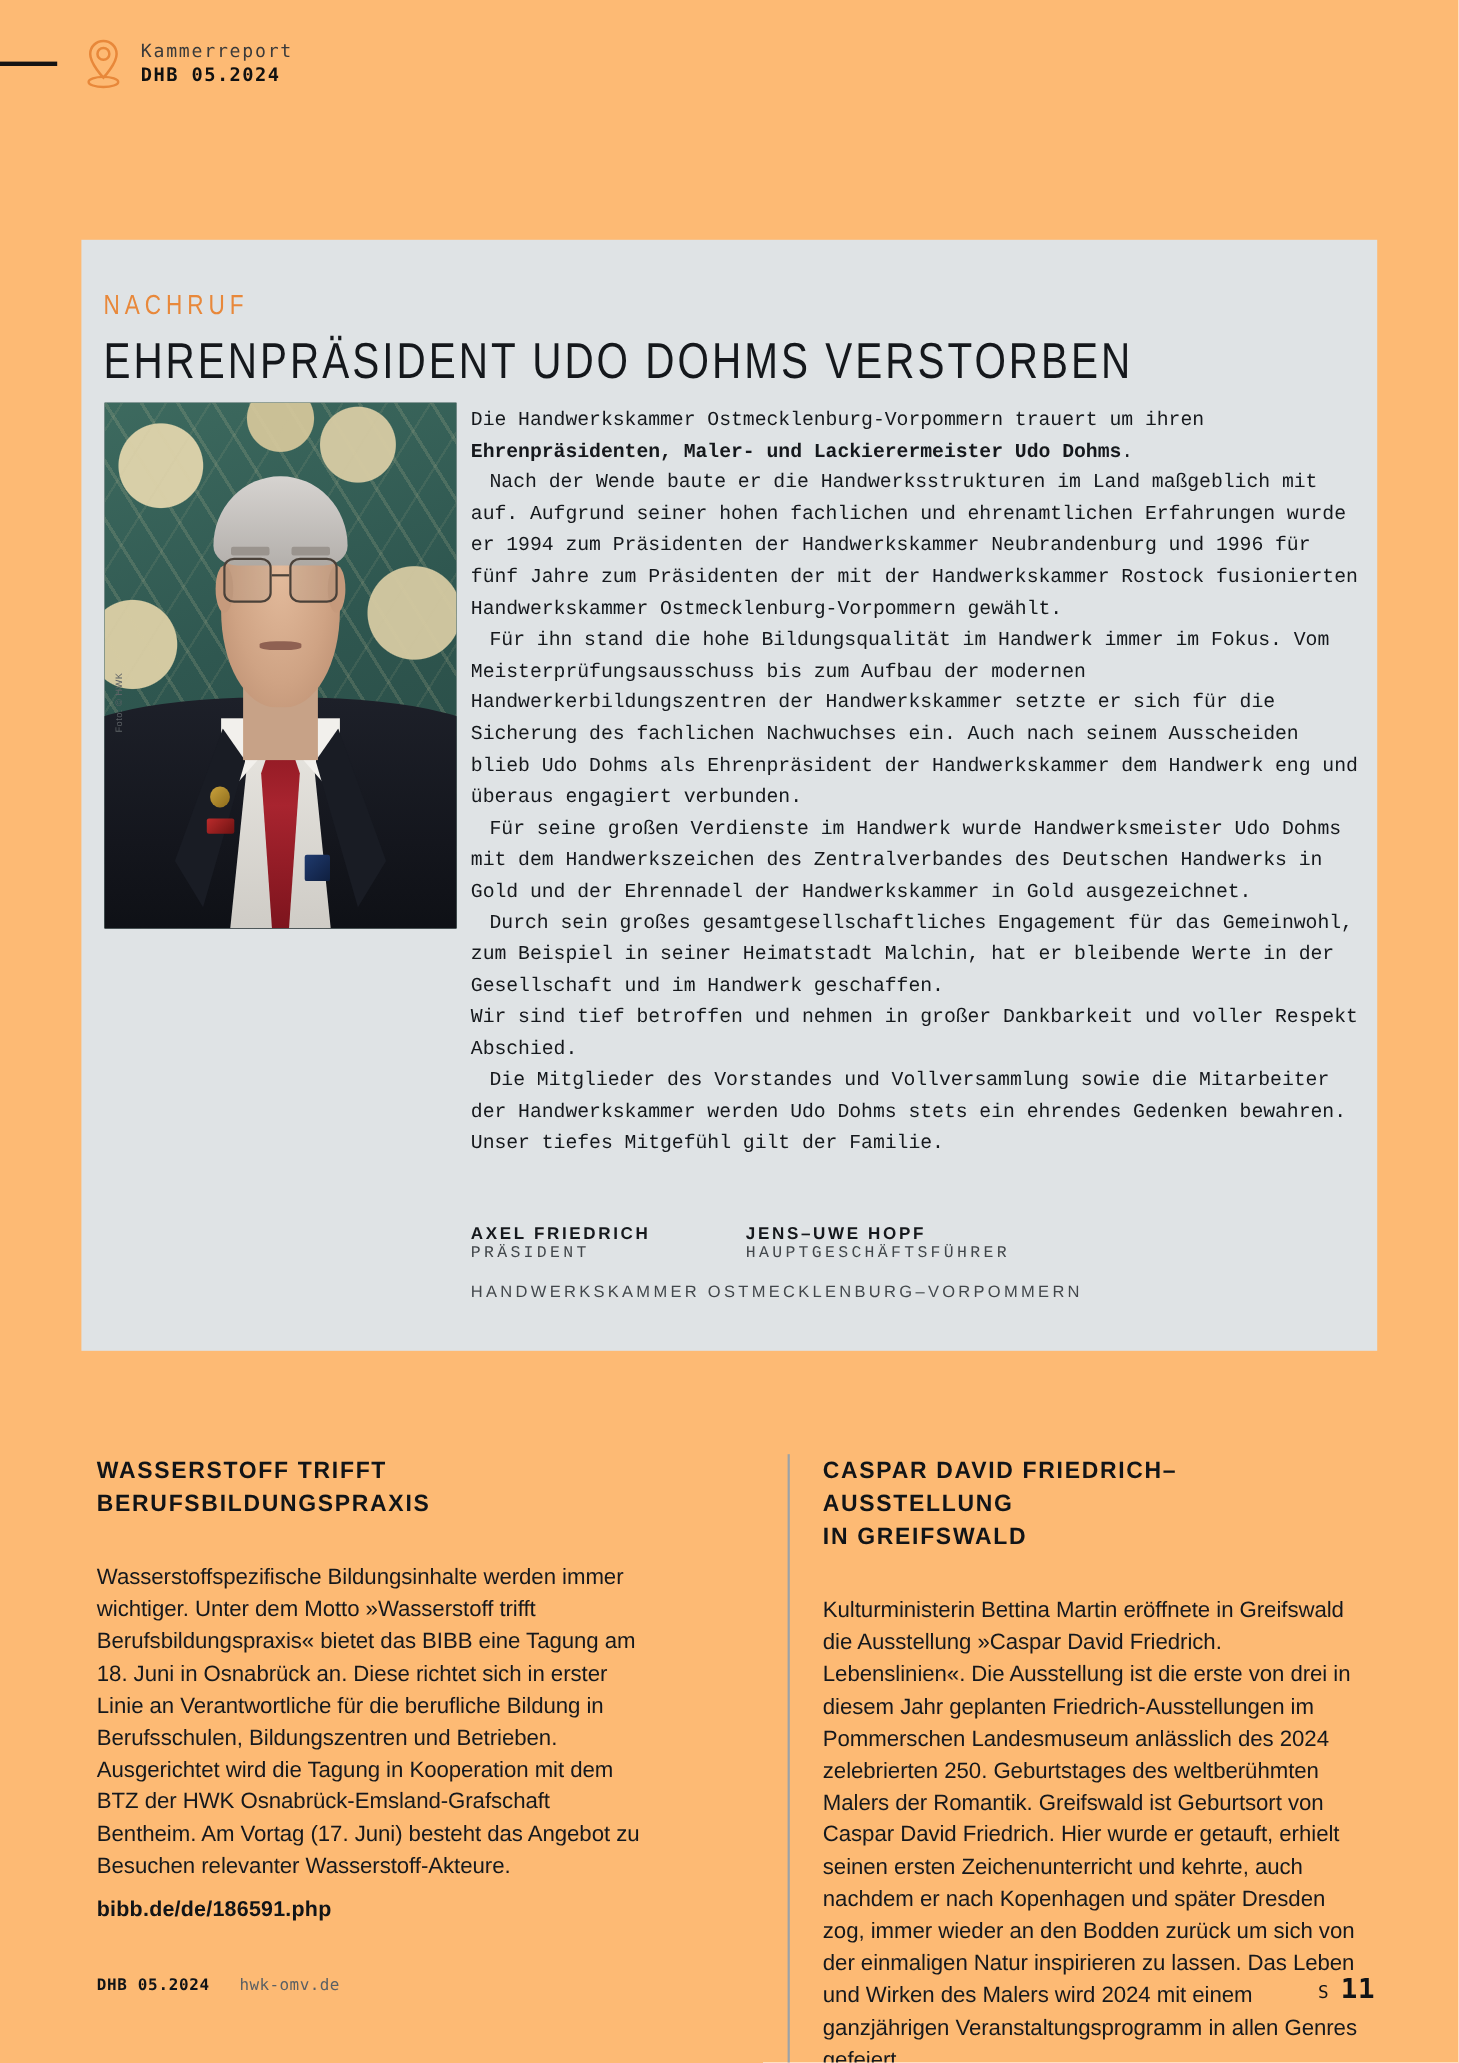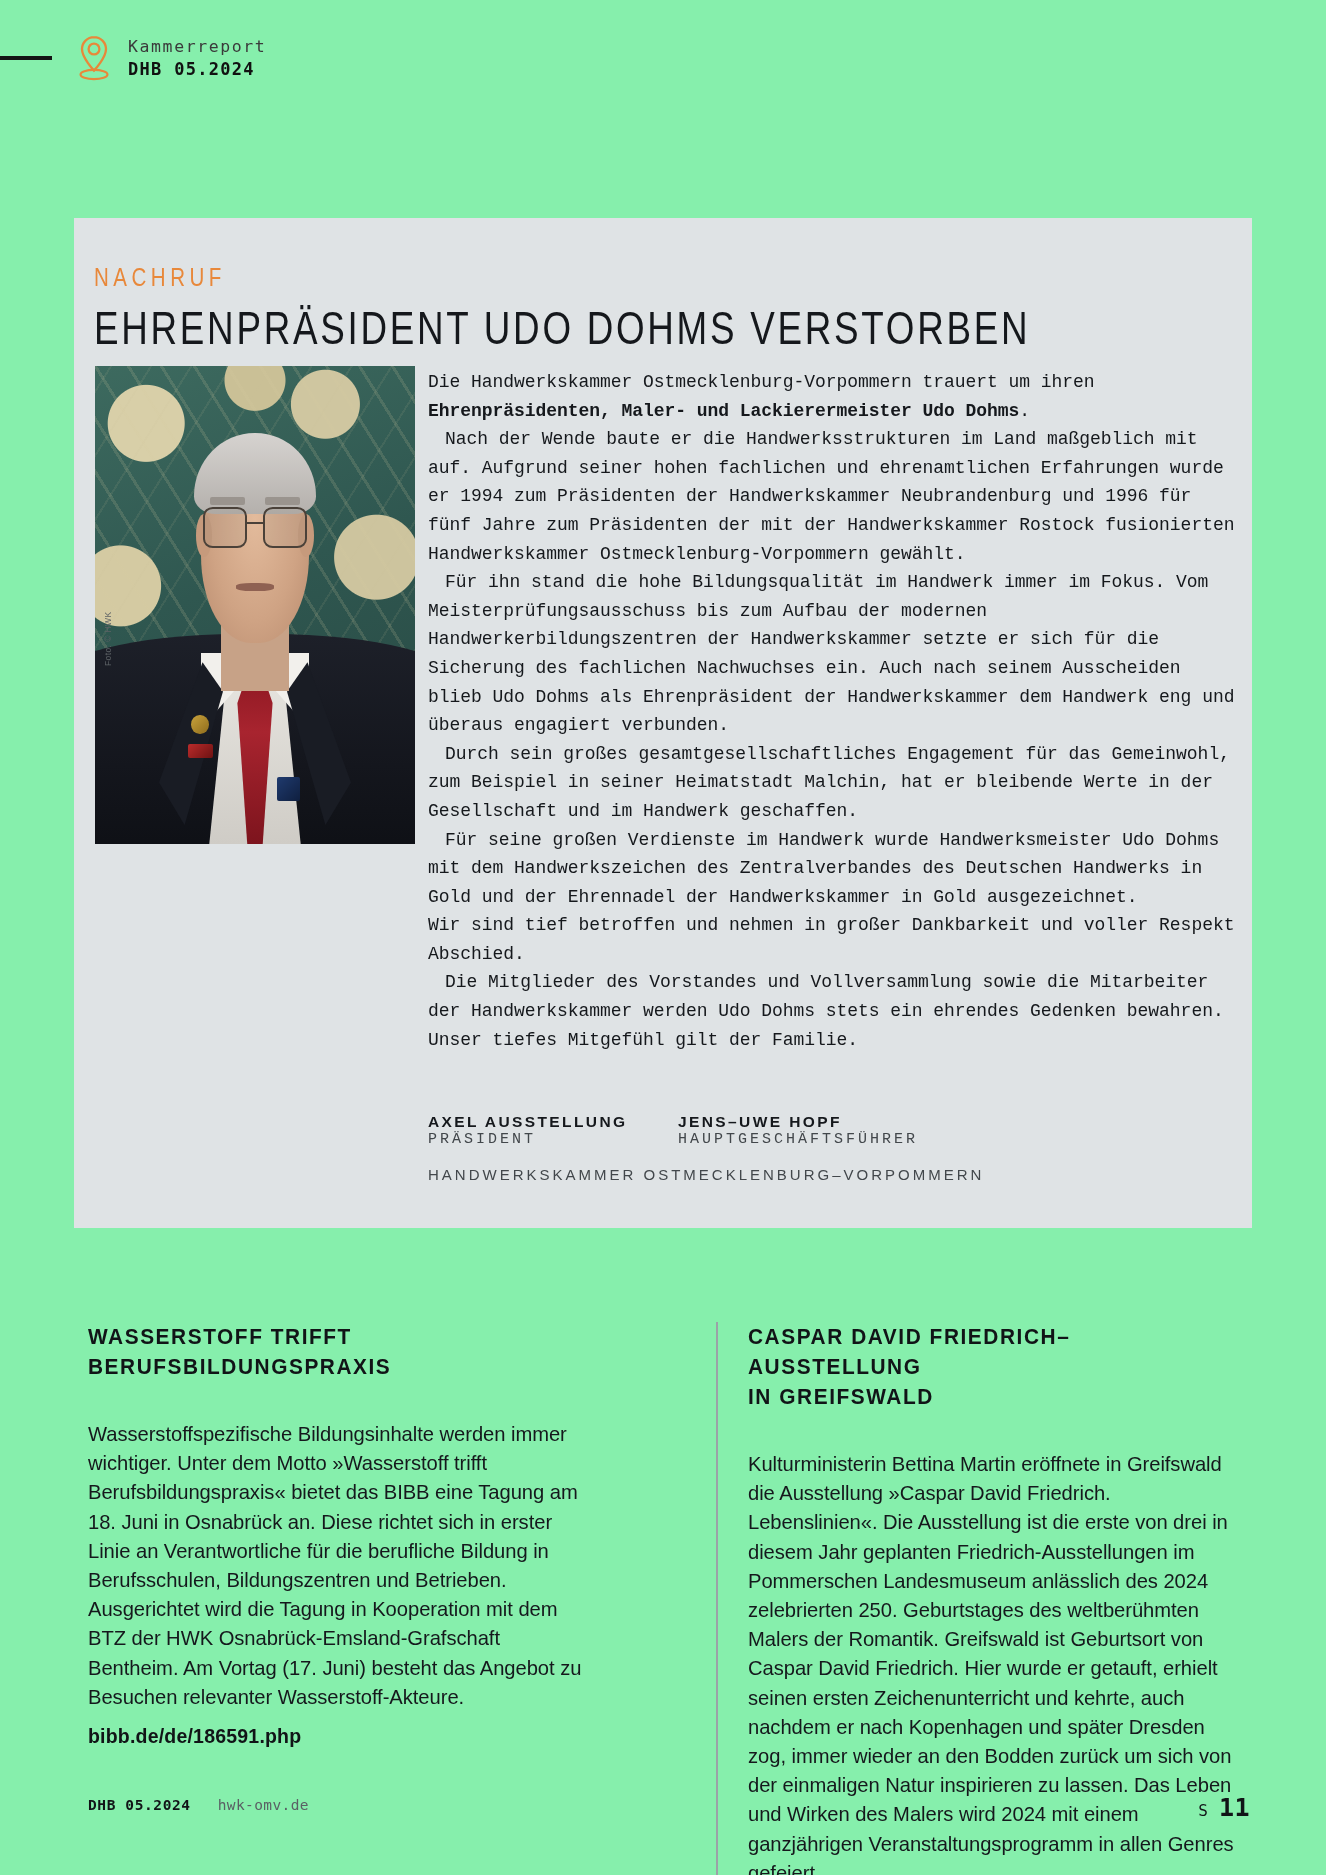--- a/index.html
+++ b/index.html
@@ -14,21 +14,21 @@
     font-family: "Liberation Sans", sans-serif;
     color: #1a1a1a;
     position: relative;
     overflow: hidden;
   }
 
   .page {
     position: relative;
     width: 1326px;
     height: 1875px;
-    background: #86efac;
+    background: #fdba74;
   }
 
   
   .masthead {
     position: absolute;
     left: 0;
     top: 30px;
     display: flex;
     align-items: center;
     height: 56px;
@@ -557,31 +557,31 @@
         <div class="pin-badge2"></div>
         <div class="pin-badge3"></div>
       </div>
       <div class="photo-credit">Foto: © HWK</div>
     </div>
 
     <div class="obit-body">
       <p class="noindent"><span>Die Handwerkskammer Ostmecklenburg-Vorpommern trauert um ihren </span><b>Ehrenpräsidenten, Maler- und Lackierermeister Udo Dohms</b><span>.</span></p>
       <p>Nach der Wende baute er die Handwerksstrukturen im Land maßgeblich mit auf. Aufgrund seiner hohen fachlichen und ehrenamtlichen Erfahrungen wurde er 1994 zum Präsidenten der Handwerkskammer Neubrandenburg und 1996 für fünf Jahre zum Präsidenten der mit der Handwerkskammer Rostock fusionierten Handwerkskammer Ostmecklenburg-Vorpommern gewählt.</p>
       <p>Für ihn stand die hohe Bildungsqualität im Handwerk immer im Fokus. Vom Meisterprüfungsausschuss bis zum Aufbau der modernen Handwerkerbildungszentren der Handwerkskammer setzte er sich für die Sicherung des fachlichen Nachwuchses ein. Auch nach seinem Ausscheiden blieb Udo Dohms als Ehrenpräsident der Handwerkskammer dem Handwerk eng und überaus engagiert verbunden.</p>
+      <p>Für seine großen Verdienste im Handwerk wurde Handwerksmeister Udo Dohms mit dem Handwerkszeichen des Zentralverbandes des Deutschen Handwerks in Gold und der Ehrennadel der Handwerkskammer in Gold ausgezeichnet.</p>
       <p>Durch sein großes gesamtgesellschaftliches Engagement für das Gemeinwohl, zum Beispiel in seiner Heimatstadt Malchin, hat er bleibende Werte in der Gesellschaft und im Handwerk geschaffen.</p>
-      <p>Für seine großen Verdienste im Handwerk wurde Handwerksmeister Udo Dohms mit dem Handwerkszeichen des Zentralverbandes des Deutschen Handwerks in Gold und der Ehrennadel der Handwerkskammer in Gold ausgezeichnet.</p>
       <p class="noindent">Wir sind tief betroffen und nehmen in großer Dankbarkeit und voller Respekt Abschied.</p>
       <p>Die Mitglieder des Vorstandes und Vollversammlung sowie die Mitarbeiter der Handwerkskammer werden Udo Dohms stets ein ehrendes Gedenken bewahren.</p>
       <p class="noindent">Unser tiefes Mitgefühl gilt der Familie.</p>
     </div>
 
     <div class="sig-block">
       <div class="sig-row">
         <div class="sig-col-1">
-          <div class="sig-name">AXEL AUSSTELLUNG</div>
+          <div class="sig-name">AXEL FRIEDRICH</div>
           <div class="sig-role">PRÄSIDENT</div>
         </div>
         <div class="sig-col-2">
           <div class="sig-name">JENS–UWE HOPF</div>
           <div class="sig-role">HAUPTGESCHÄFTSFÜHRER</div>
         </div>
       </div>
       <div class="sig-org">HANDWERKSKAMMER OSTMECKLENBURG–VORPOMMERN</div>
     </div>
   </div>

